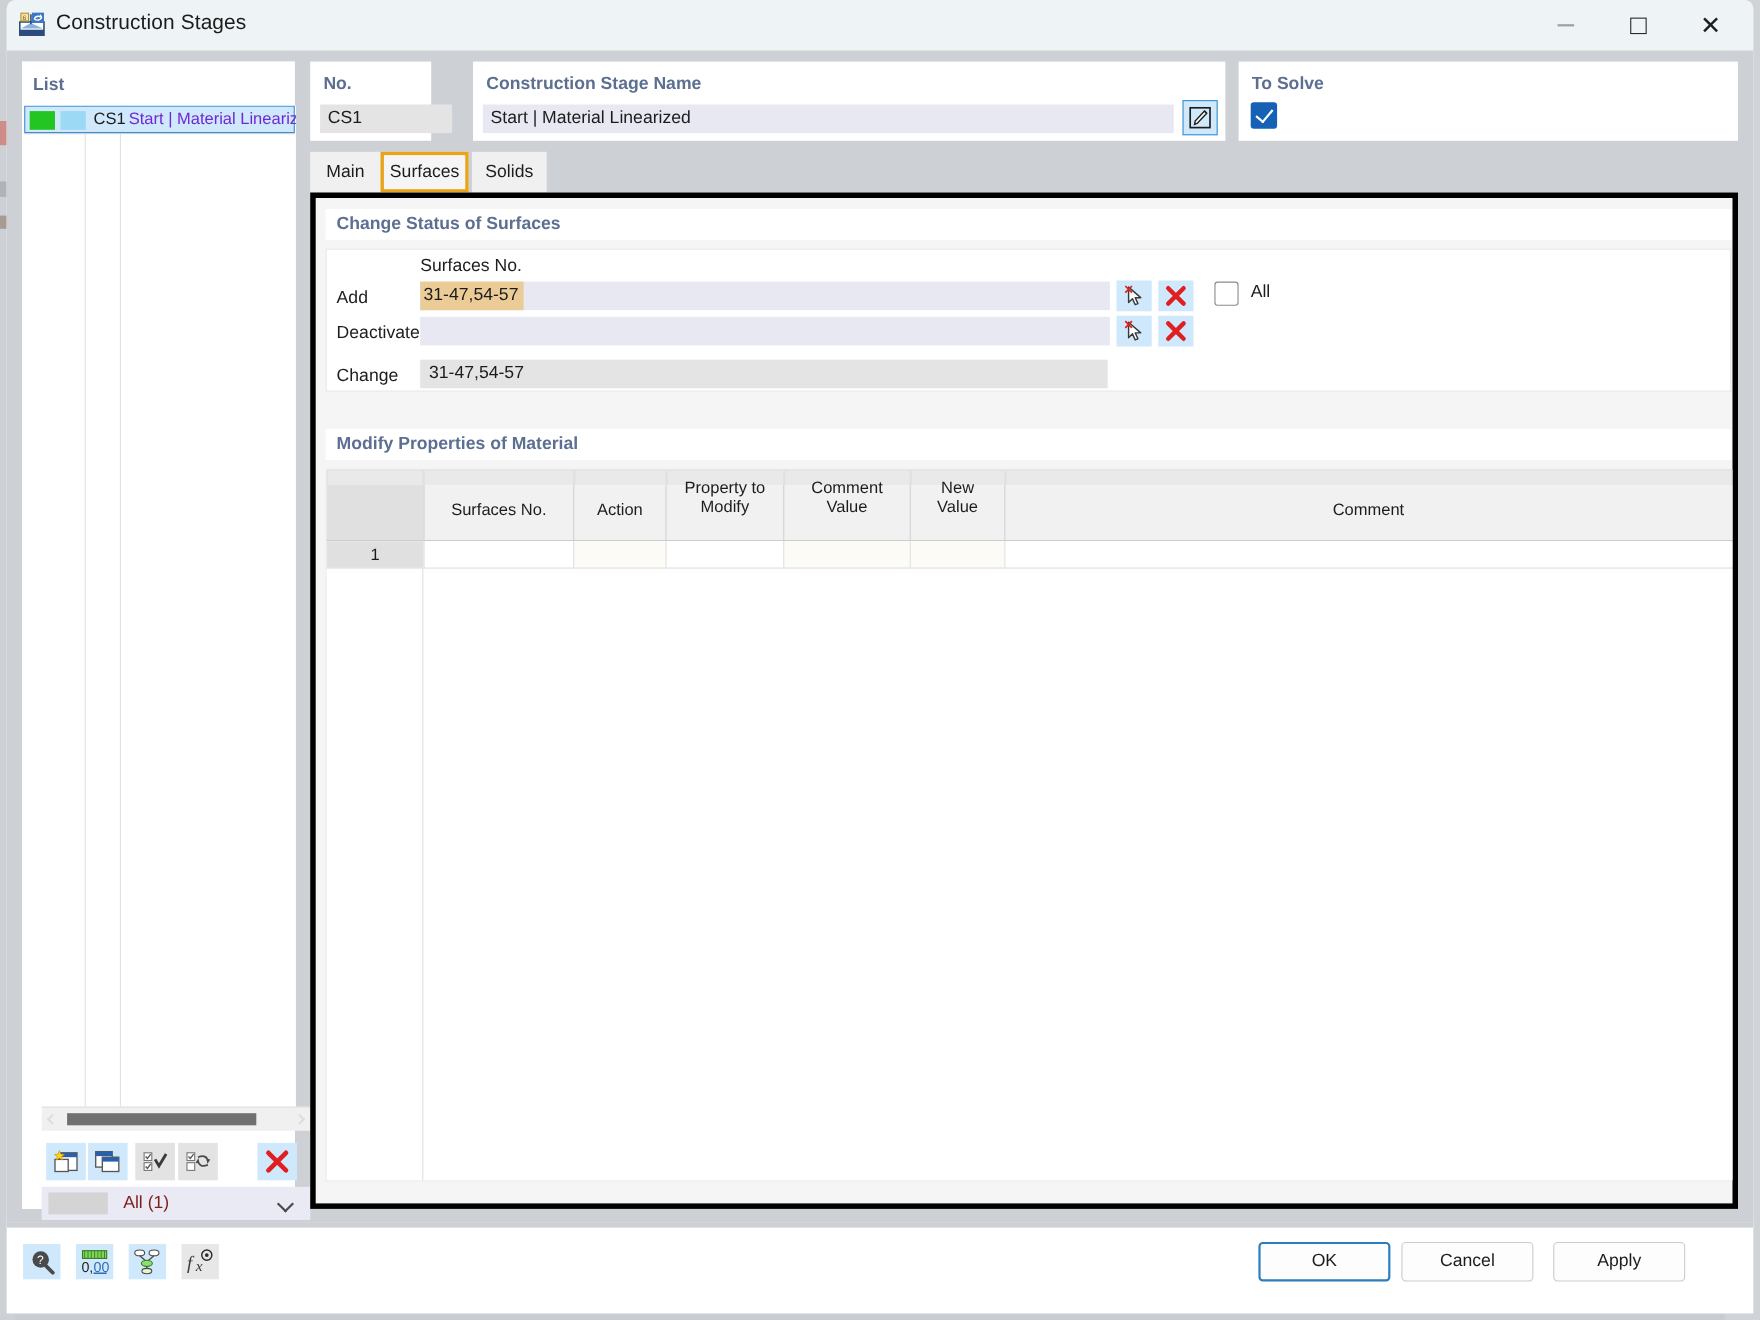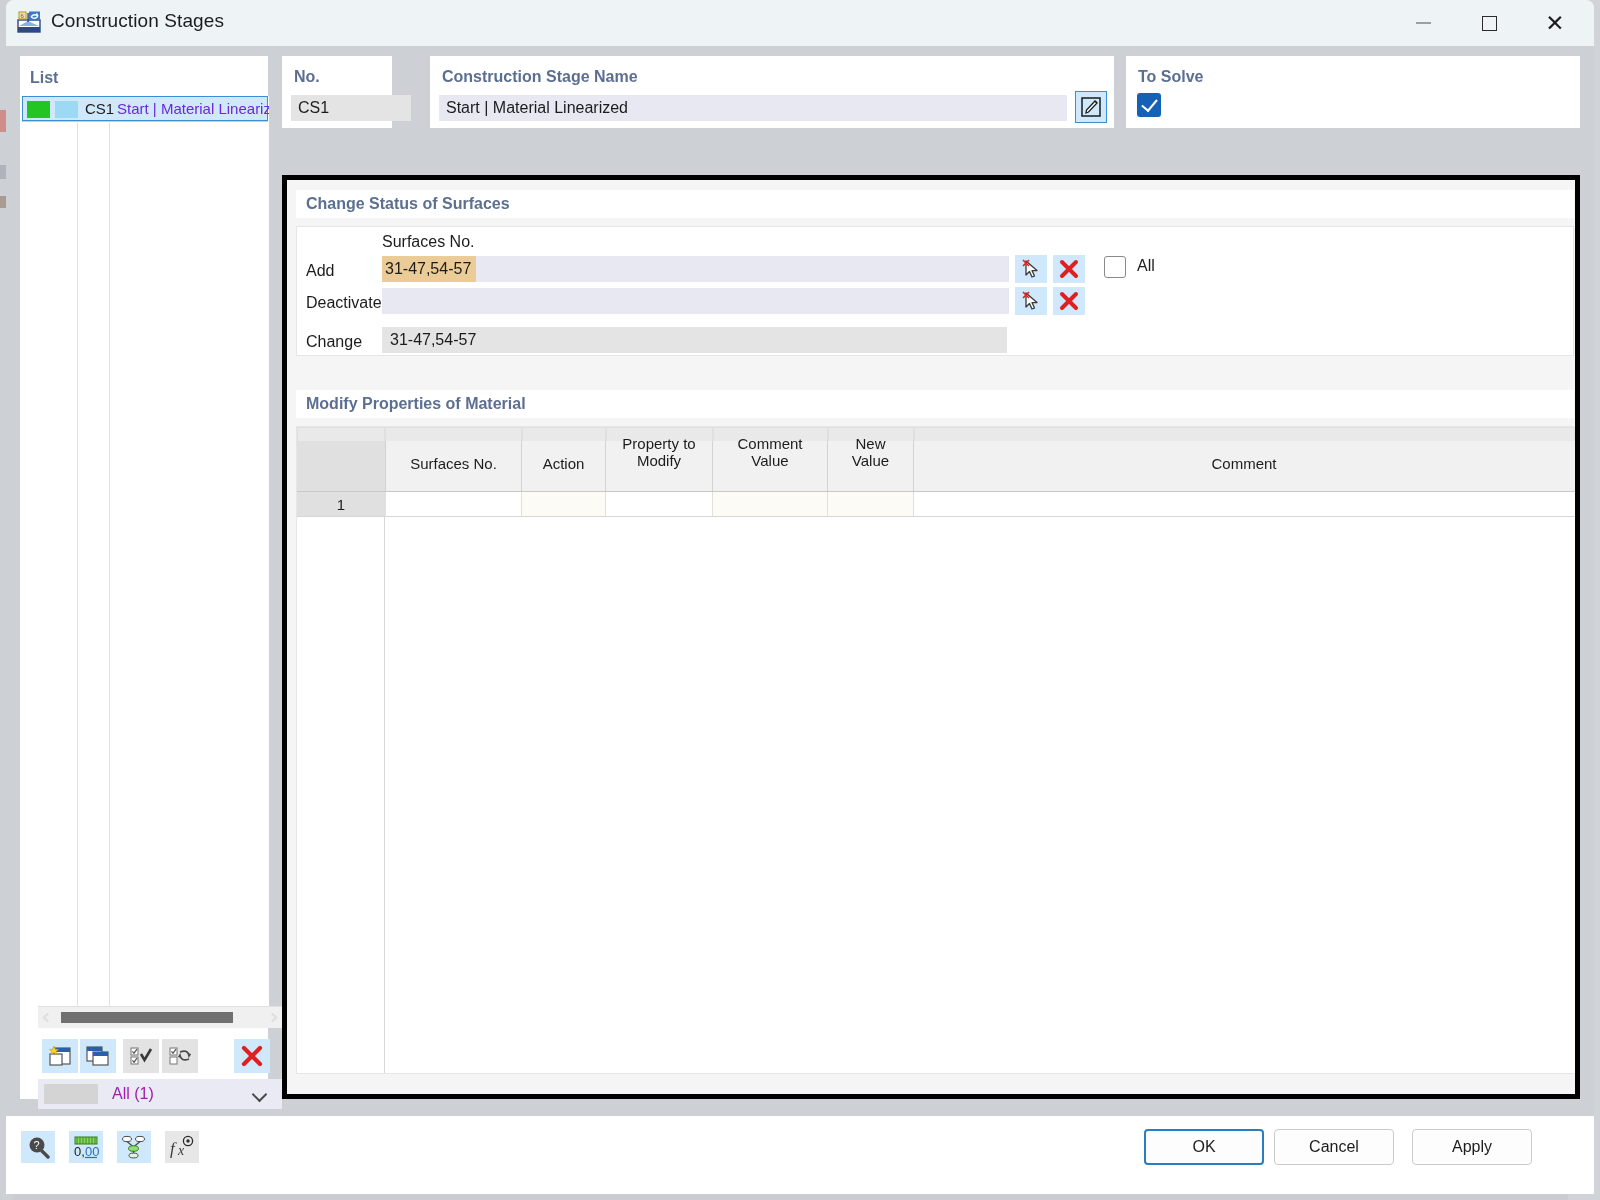--- a/index.html
+++ b/index.html
@@ -114,21 +114,21 @@
   }
   .tb-btn.act { background:#cfe8fb; }
   .tb-btn.dim { background:#e3e3e3; }
 
   .combo {
     position: absolute; left: 17px; top: 1022px; width: 244px; height: 30px;
     background: #e9eaf3; border: 1px solid #e9eaf3;
     display: flex; align-items: center;
   }
   .combo .swatch { width: 54px; height: 20px; background: #d4d4d4; margin-left: 5px; }
-  .combo .ctext { margin-left: 14px; font-size: 16px; color: #a21caf; }
+  .combo .ctext { margin-left: 14px; font-size: 16px; color: #7f1d1d; }
   .combo .chev {
     position:absolute; right: 16px; top: 9px; width: 11px; height: 11px;
     border-right:2px solid #4a4a4a; border-bottom:2px solid #4a4a4a; transform:rotate(45deg);
   }
 
   
   .fpanel { position: absolute; background: #ffffff; }
   .fpanel-label {
     position:absolute; left:12px; top:12px;
     font-size:16px; font-weight:bold; color:#5c6f91;
@@ -384,20 +384,31 @@
       <div class="name-field">Start | Material Linearized</div>
       <div class="name-editbtn">
         <svg width="22" height="22" viewBox="0 0 22 22">
           <rect x="2" y="2" width="18" height="18" fill="none" stroke="#1c1c1c" stroke-width="1.5"></rect>
           <path d="M6 17 L8.5 16 L17 7 L15 5 L6.5 14 Z" fill="#ffffff" stroke="#1c1c1c" stroke-width="1.3"></path>
           <path d="M15 5 L17 7" stroke="#1c1c1c" stroke-width="1.3"></path>
         </svg>
       </div>
     </div>
 
+    <div class="tabs">
+      <div class="tab tab-main">
+        <span>Main</span>
+      </div>
+      <div class="tab tab-surf sel">
+        <span>Surfaces</span>
+      </div>
+      <div class="tab tab-sol">
+        <span>Solids</span>
+      </div>
+    </div>
 
     <div class="content">
 
       <div class="sect-hdrbar" style="top:10px;"></div>
       <div style="position:absolute;left:19px;top:15px;font-size:16px;font-weight:bold;color:#5c6f91;">Change Status of Surfaces</div>
 
       <div class="sect sect-status">
         <div class="lbl" style="left:85px; top:6px;">Surfaces No.</div>
 
         <div class="lbl" style="left:9px; top:35px;">Add</div>

